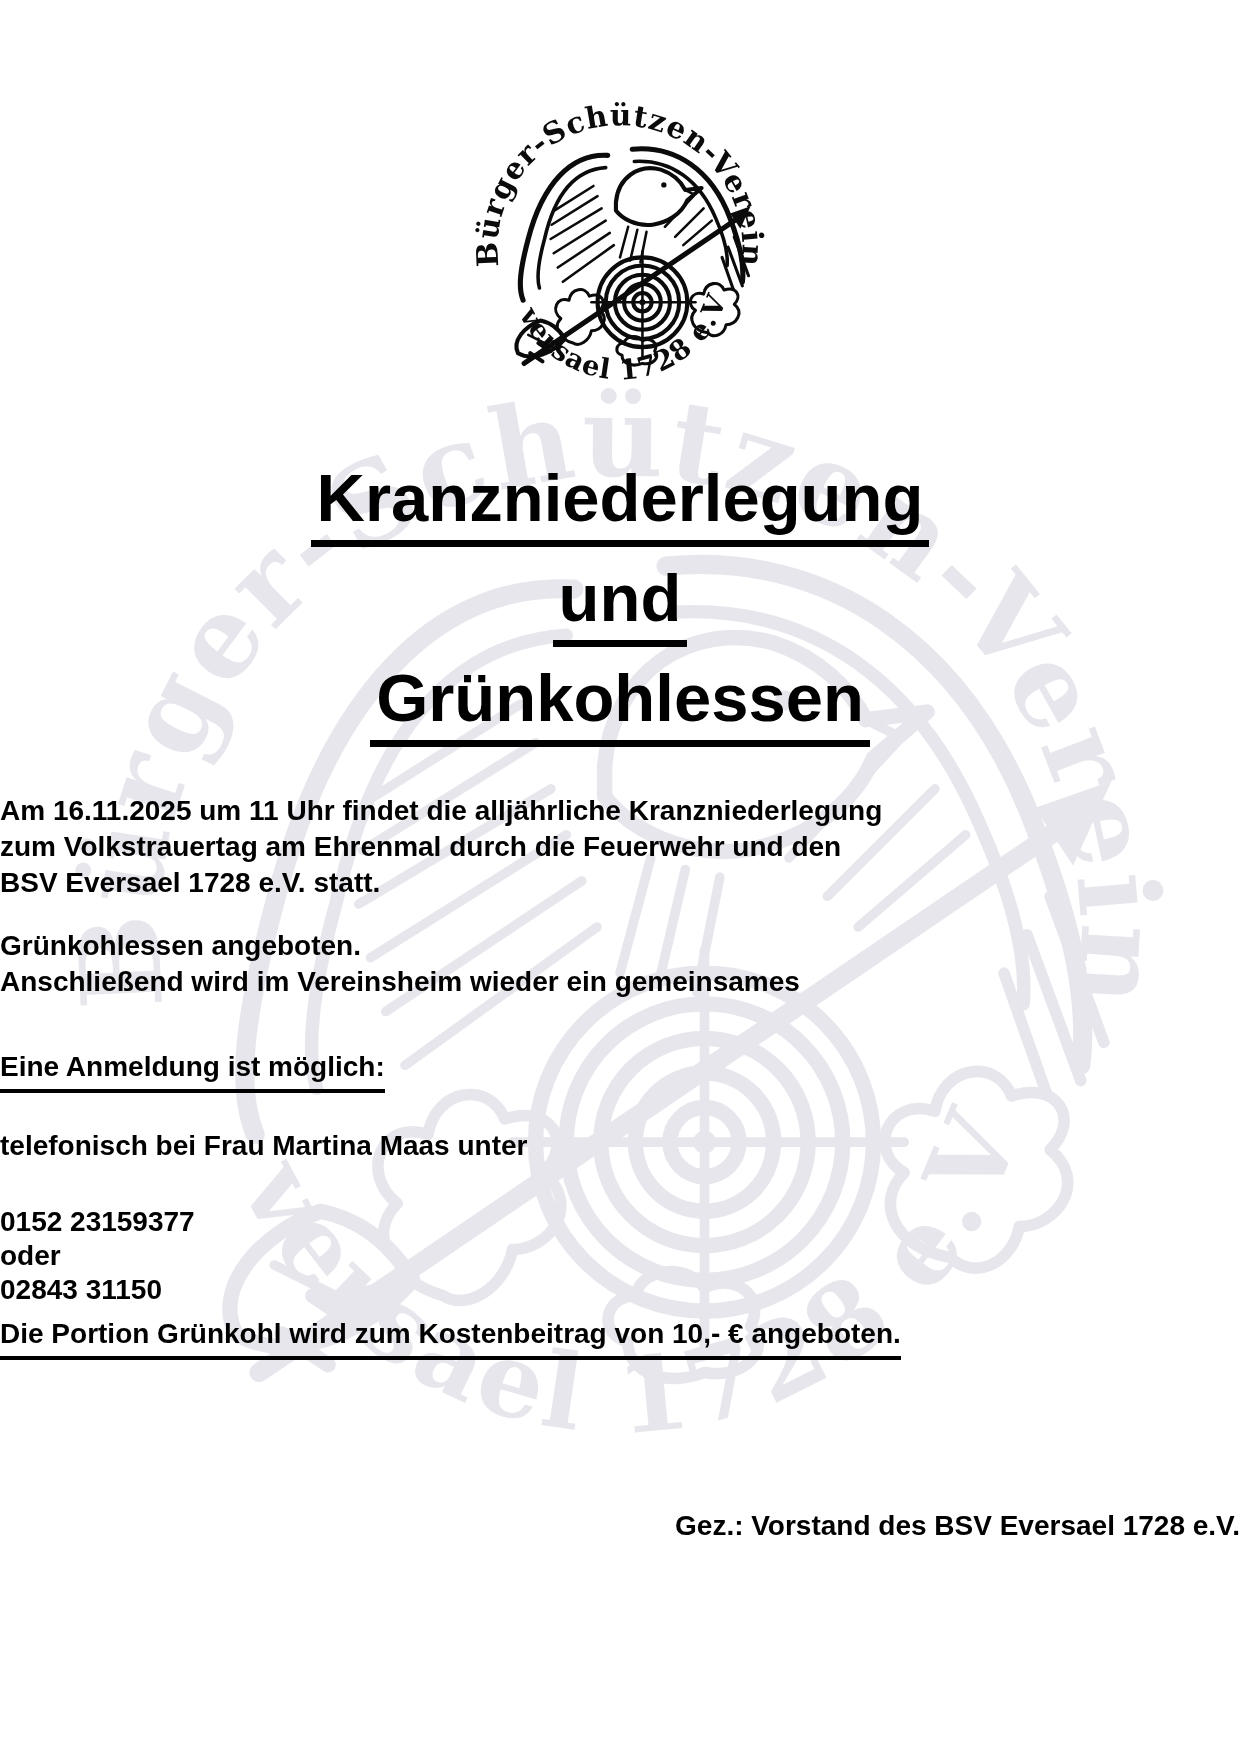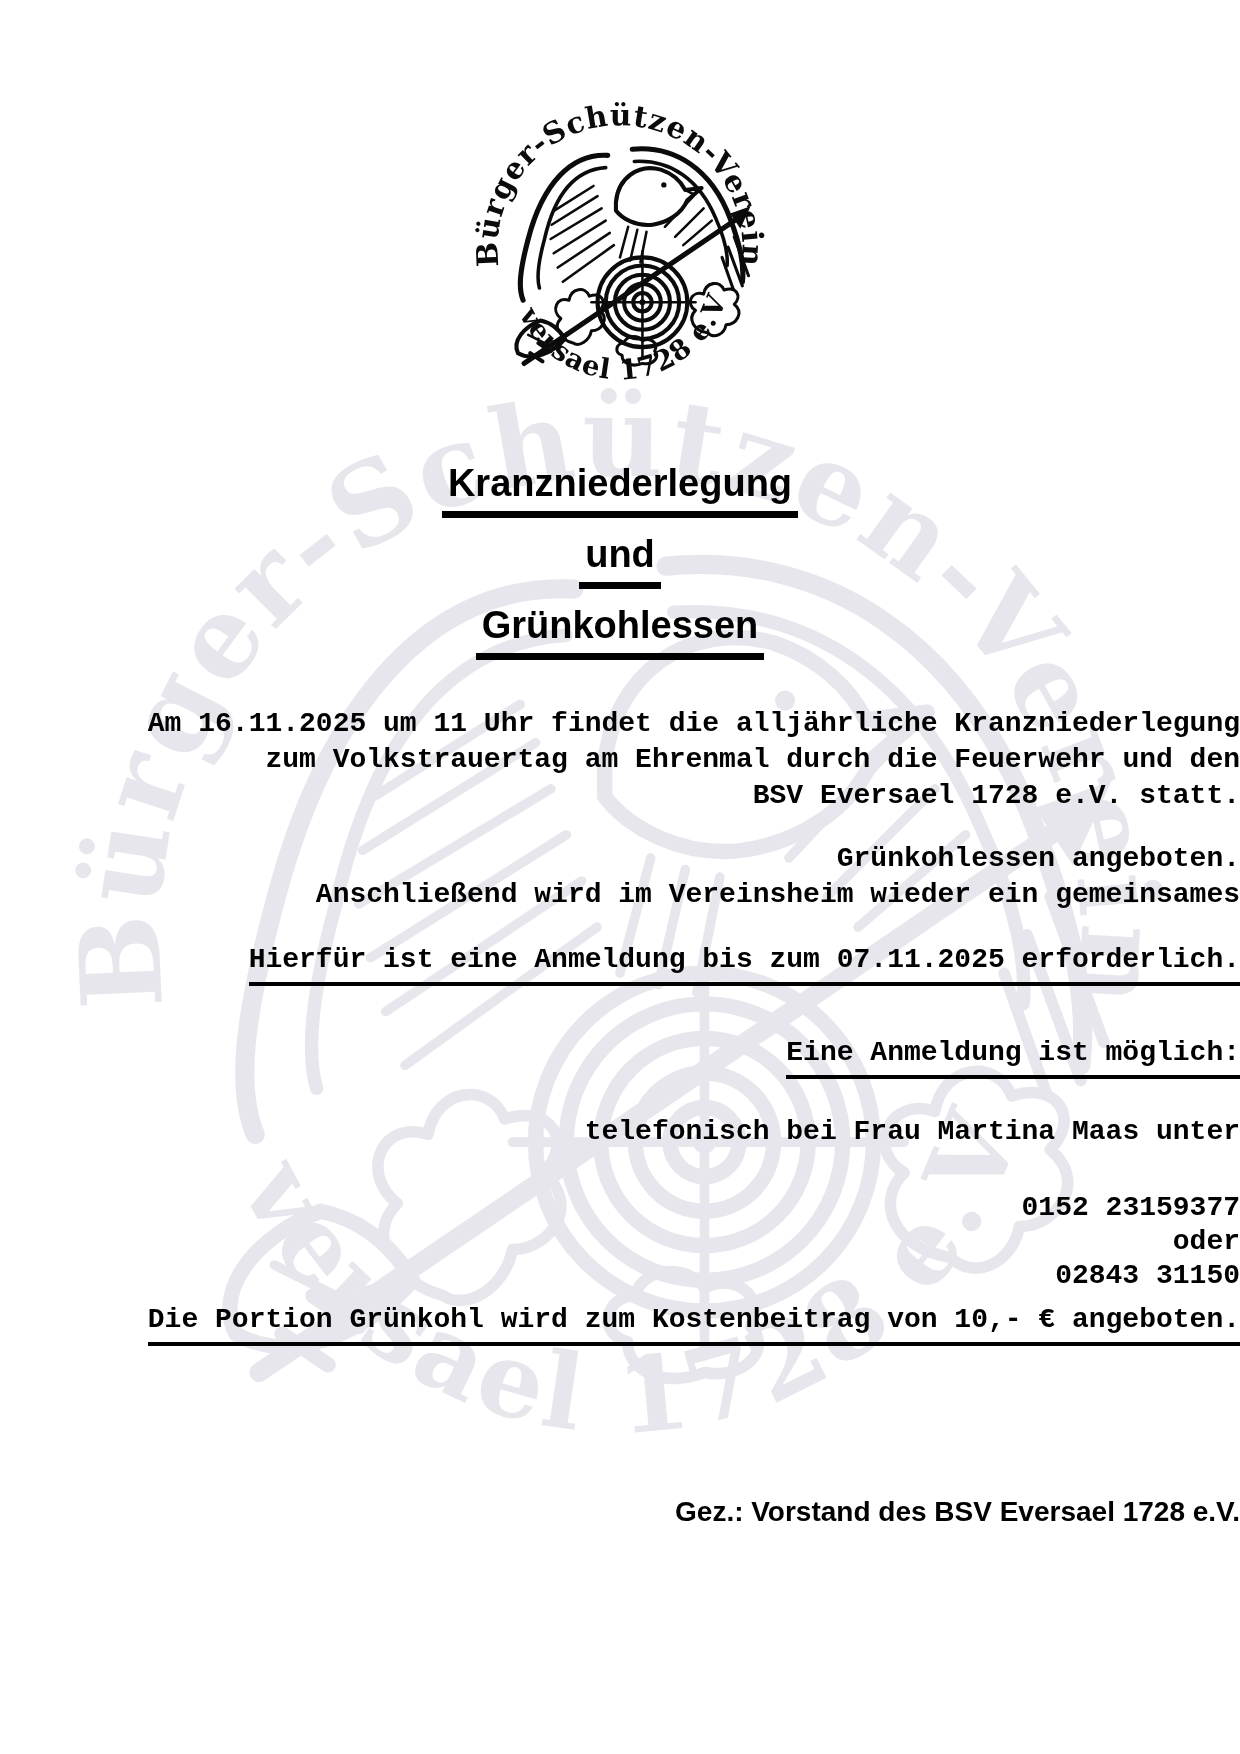--- a/index.html
+++ b/index.html
@@ -41,38 +41,37 @@
   .content { position: relative; width: 1240px; }
   .logo-wrap { margin: 86px auto 0 auto; width: 306px; height: 306px; color: #0b0b0b; }
   .logo-wrap svg { display: block; }
 
   .title {
     margin: 72px 0 0 0;
     display: flex;
     flex-direction: column;
     align-items: center;
     gap: 17px;
-    font-size: 38px;
+    font-size: 67px;
     font-weight: bold;
     line-height: 1.0;
     letter-spacing: 0px;
   }
   .title-line {
     display: inline-block;
     border-bottom: 7px solid #000;
     padding: 0 6px 9px 6px;
   }
 
   .para {
     margin: 0;
-    text-align: right;
+    text-align: left;
     font-size: 28px;
     font-weight: bold;
     line-height: 36px;
-    font-family: Liberation Mono, monospace;
   }
   .para .line { display: block; }
 
   .p1 { margin-top: 46px; }
   .p2 { margin-top: 27px; }
   .p3 { margin-top: 29px; }
   .p4 { margin-top: 49px; }
   .p5 { margin-top: 35px; }
   .phones { margin-top: 41px; line-height: 34px; }
   .p7 { margin-top: 9px; }
@@ -184,23 +183,20 @@
       <span class="line">Am 16.11.2025 um 11 Uhr findet die alljährliche Kranzniederlegung</span>
       <span class="line">zum Volkstrauertag am Ehrenmal durch die Feuerwehr und den</span>
       <span class="line">BSV Eversael 1728 e.V. statt.</span>
     </p>
 
     <p class="para p2">
       <span class="line">Grünkohlessen angeboten.</span>
       <span class="line">Anschließend wird im Vereinsheim wieder ein gemeinsames</span>
     </p>
 
-    <p class="para p3">
-      <span class="u-line">Hierfür ist eine Anmeldung bis zum 07.11.2025 erforderlich.</span>
-    </p>
 
     <p class="para p4">
       <span class="u-line">Eine Anmeldung ist möglich:</span>
     </p>
 
     <p class="para p5">
       <span>telefonisch bei Frau Martina Maas unter</span>
     </p>
 
     <p class="para phones">

